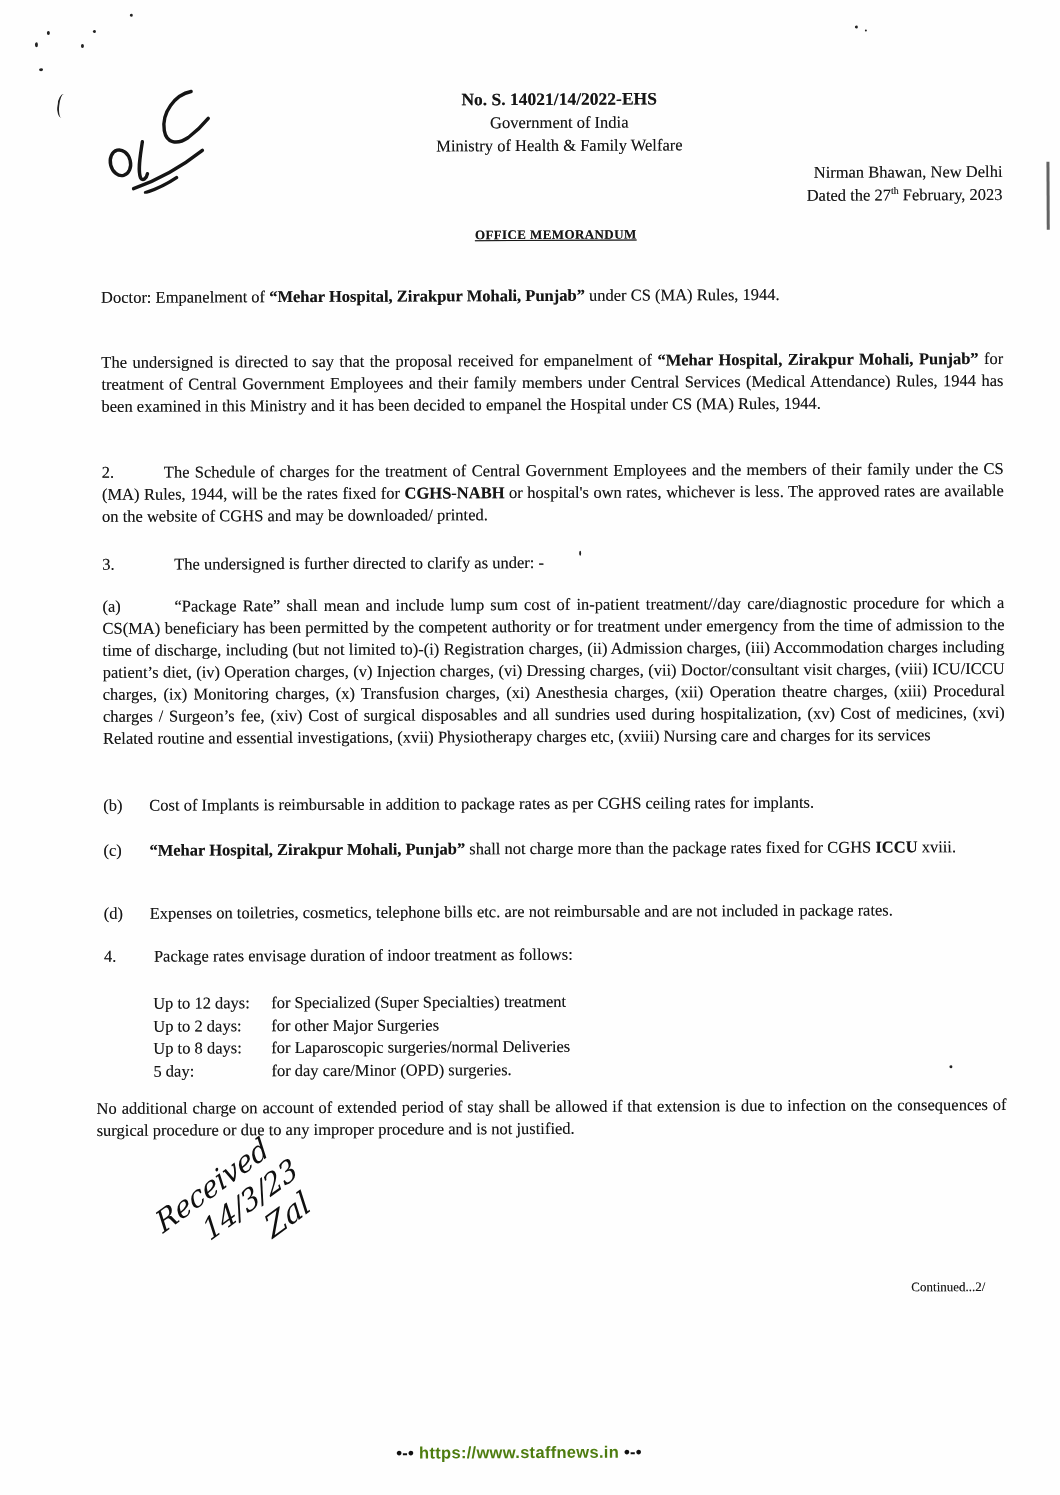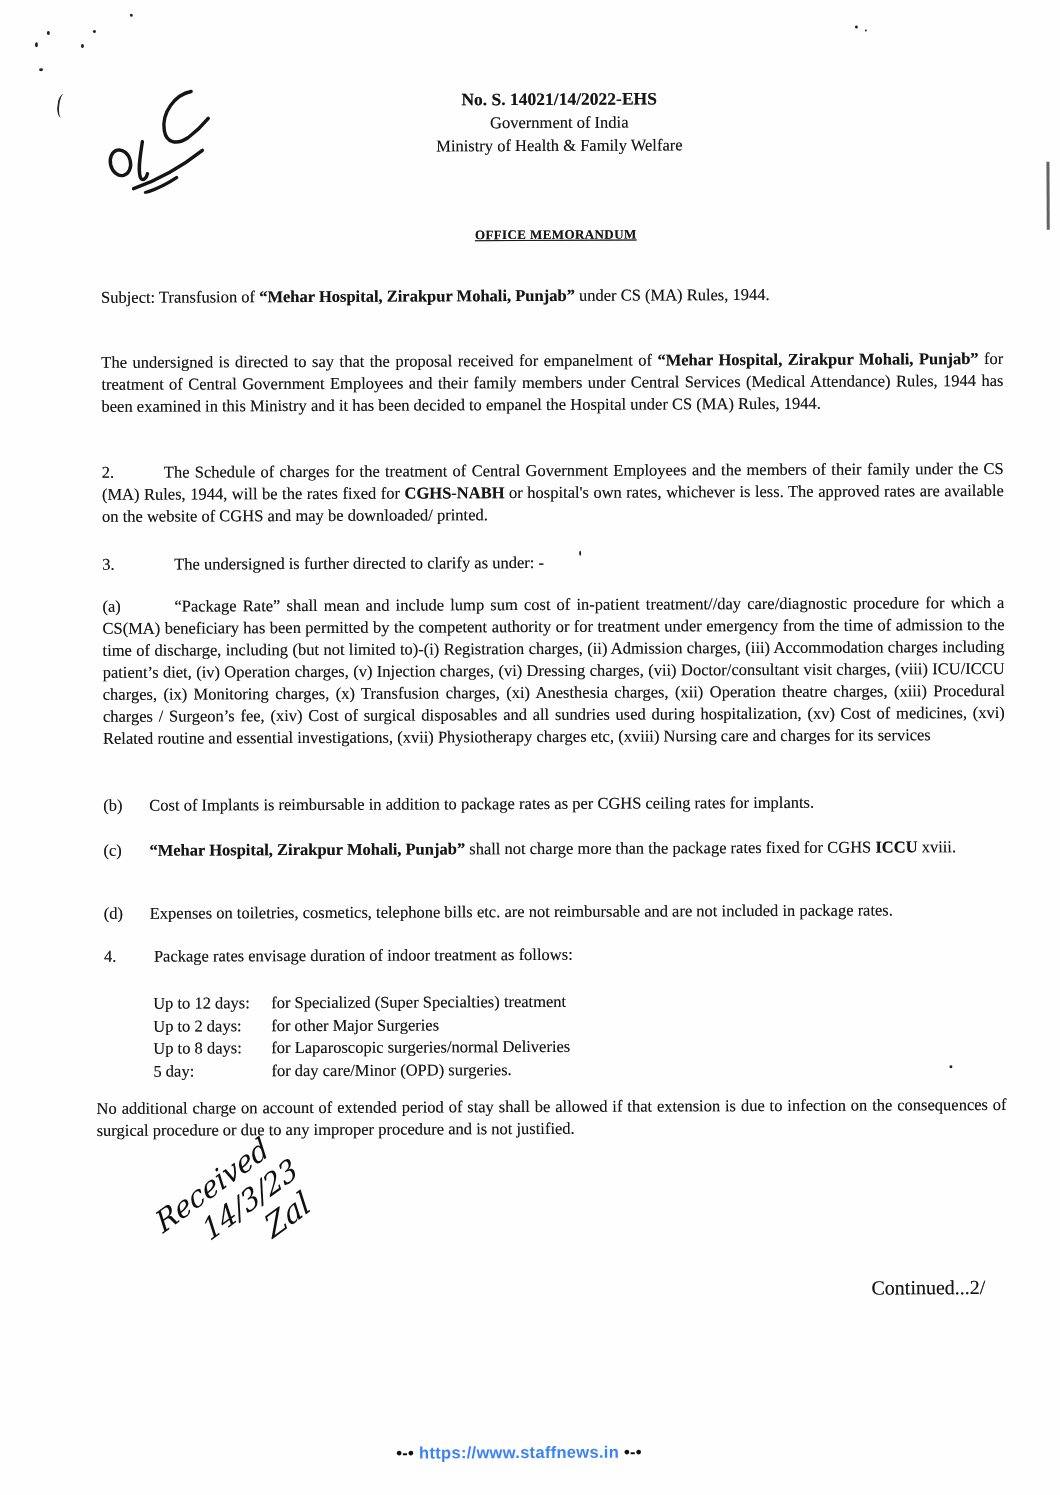--- a/index.html
+++ b/index.html
@@ -40,21 +40,21 @@
   
   .speck{position:absolute;background:#232323;border-radius:50%;}
   .paren-mark{position:absolute;left:60px;top:92px;width:9px;height:24px;
     border-left:2.5px solid #222;border-radius:50% 0 0 50%;transform:rotate(6deg);}
   .edge-streak{position:absolute;left:1049px;top:164px;width:3px;height:68px;background:#3c3c3c;opacity:.8;}
   .footer-line{
     left:0;right:0;top:1441px;text-align:center;padding-right:28px;
     font-family:"Liberation Sans", sans-serif;
     font-weight:bold;font-size:16.5px;letter-spacing:.3px;color:#111;
   }
-  .footer-line a{color:#3b82f6;text-decoration:none;}
+  .footer-line a{color:#4d7c0f;text-decoration:none;}
   sup{font-size:10px;vertical-align:super;line-height:0;}
 </style>
 </head>
 <body>
 
 <div class="page">
   <div class="content">
 
     <svg class="blk" style="left:100px;top:80px;" width="132" height="112" viewBox="0 0 132 112">
       <g fill="none" stroke="#151515" stroke-width="3.4" stroke-linecap="round">
@@ -80,26 +80,30 @@
       <div class="paren-mark"></div>
       <div class="edge-streak"></div>
     </div>
 
     <div class="blk center-head ink" style="top:88px;line-height:23px;">
       <div class="bold" style="font-size:17.5px;">No. S. 14021/14/2022-EHS</div>
       <div>Government of India</div>
       <div>Ministry of Health &amp; Family Welfare</div>
     </div>
 
+    <div class="blk right-al ink" style="top:162px;right:55px;line-height:23px;">
+      <div>Nirman Bhawan, New Delhi</div>
+      <div><span>Dated the 27</span><sup>th</sup><span> February, 2023</span></div>
+    </div>
 
     <div class="blk center-head ink" style="top:223px;padding-left:56px;">
       <span class="title-line">OFFICE MEMORANDUM</span>
     </div>
 
-    <div class="blk ink" style="top:285px;left:103px;right:55px;"><span>Subject: Transfusion of </span><span class="bold">“Mehar Hospital, Zirakpur Mohali, Punjab”</span><span> under CS (MA) Rules, 1944.</span></div>
+    <div class="blk ink" style="top:285px;left:103px;right:55px;"><span>Doctor: Empanelment of </span><span class="bold">“Mehar Hospital, Zirakpur Mohali, Punjab”</span><span> under CS (MA) Rules, 1944.</span></div>
 
     <div class="blk just ink" style="top:350px;left:103px;right:55px;"><span>The undersigned is directed to say that the proposal received for empanelment of </span><span class="bold">“Mehar Hospital, Zirakpur Mohali, Punjab”</span><span> for treatment of Central Government Employees and their family members under Central Services (Medical Attendance) Rules, 1944 has been examined in this Ministry and it has been decided to empanel the Hospital under CS (MA) Rules, 1944.</span></div>
 
     <div class="blk just ink" style="top:460px;left:103px;right:55px;">
       <span class="marker mk62">2.</span><span><span>The Schedule of charges for the treatment of Central Government Employees and the members of their family under the CS (MA) Rules, 1944, will be the rates fixed for </span><span class="bold">CGHS-NABH</span><span> or hospital's own rates, whichever is less. The approved rates are available on the website of CGHS and may be downloaded/ printed.</span></span>
     </div>
 
     <div class="blk ink" style="top:552px;left:103px;right:55px;">
       <span class="marker mk72">3.</span><span>The undersigned is further directed to clarify as under: -</span>
     </div>
@@ -132,21 +136,21 @@
     </div>
 
     <div class="blk just ink" style="top:1096px;left:95px;right:55px;">No additional charge on account of extended period of stay shall be allowed if that extension is due to infection on the consequences of surgical procedure or due to any improper procedure and is not justified.</div>
 
     <div class="blk hand received-note">
       <div>Received</div>
       <div class="received-line2">14/3/23</div>
       <div class="received-sig">Zal</div>
     </div>
 
-    <div class="blk ink" style="top:1278px;right:77px;font-size:20px;">Continued...2/</div>
+    <div class="blk ink" style="top:1278px;right:77px;font-size:13px;">Continued...2/</div>
 
     <div class="blk footer-line">
       <span>•-•</span>
       <a href="#">https://www.staffnews.in</a>
       <span>•-•</span>
     </div>
 
   </div>
 </div>
 

